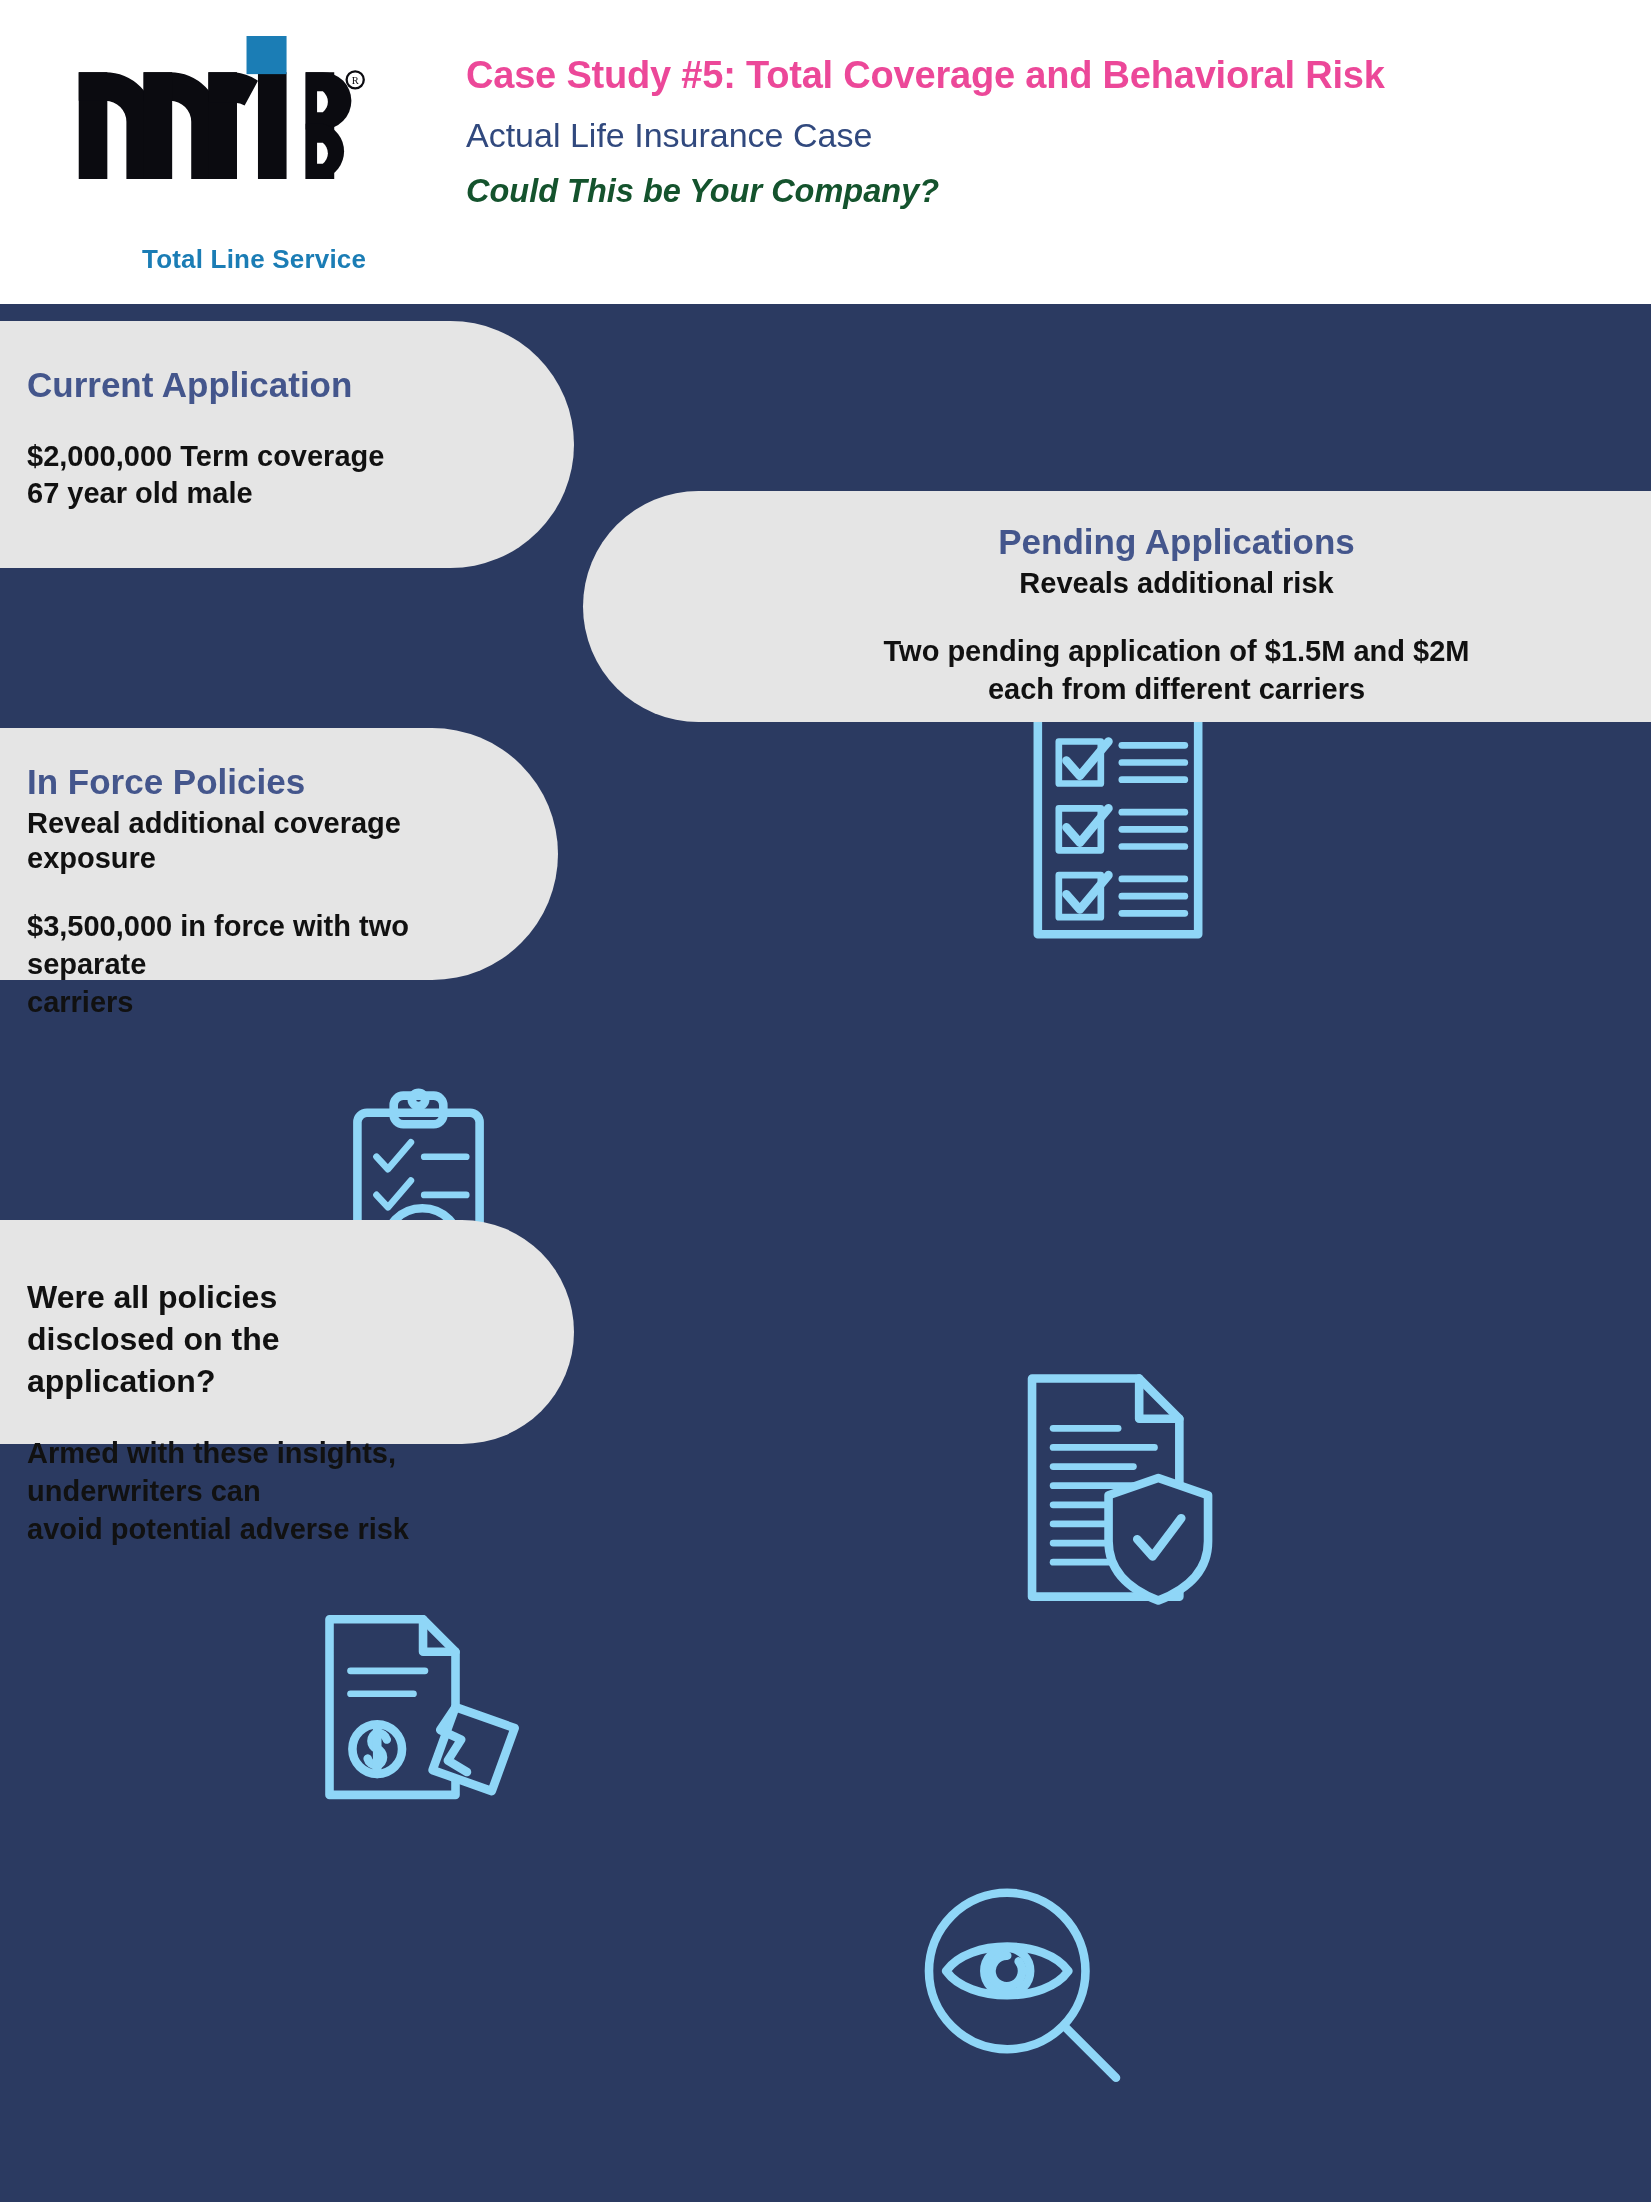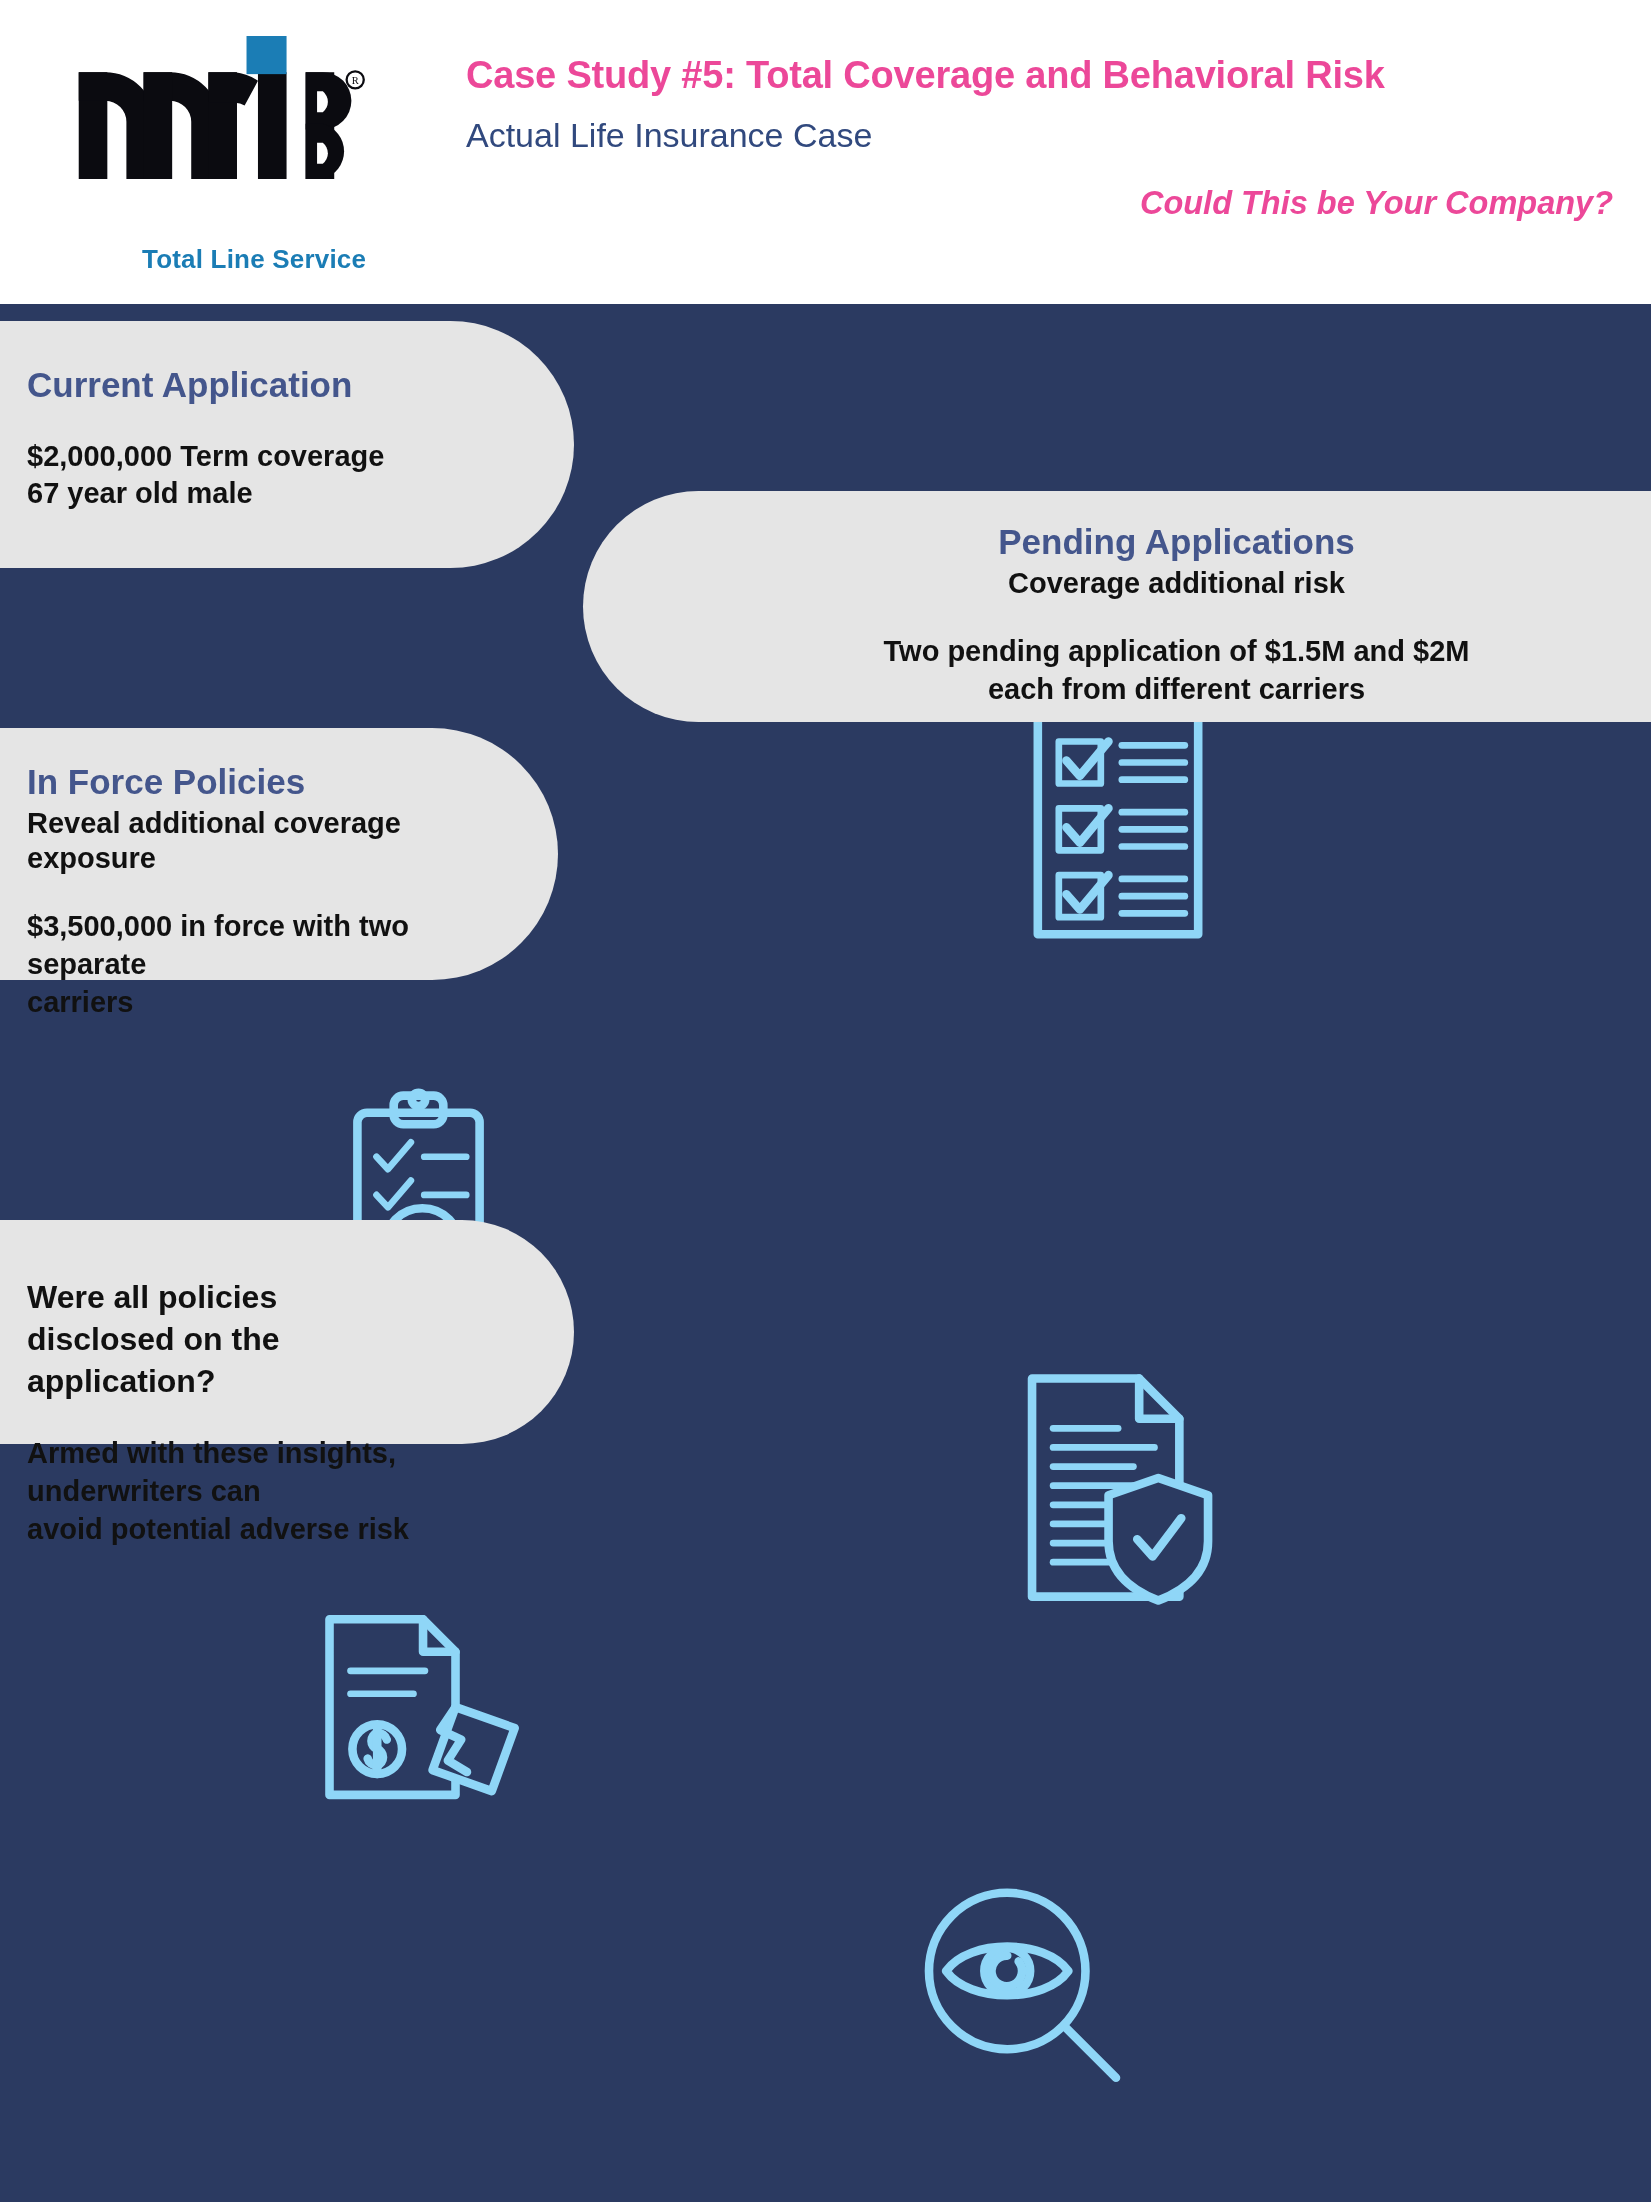--- a/index.html
+++ b/index.html
@@ -30,23 +30,23 @@
   .title-main{
     font-size:38px;font-weight:bold;color:#ec4899;
     letter-spacing:-0.2px;line-height:1.1;white-space:nowrap;
   }
   .title-sub{
     margin-top:20px;
     font-size:34px;font-weight:400;color:#31497e;
     line-height:1.1;white-space:nowrap;
   }
   .title-q{
-    margin-top:32px;
-    font-size:32.5px;font-weight:bold;font-style:italic;color:#ec4899;
-    line-height:1.1;white-space:nowrap;text-align:right;
+    margin-top:20px;
+    font-size:32.5px;font-weight:bold;font-style:italic;color:#14532d;
+    line-height:1.1;white-space:nowrap;
   }
 
   
   .stage{
     position:absolute;left:0;top:304px;width:1652px;height:1898px;
     background:#2b3a61;
   }
   .card{
     position:absolute;
     background:#e5e5e5;
@@ -245,21 +245,21 @@
   <div class="card left" id="card-current">
     <div class="card-title">Current Application</div>
     <div class="card-body">
       <div>$2,000,000 Term coverage</div>
       <div>67 year old male</div>
     </div>
   </div>
 
   <div class="card right" id="card-pending">
     <div class="card-title">Pending Applications</div>
-    <div class="card-sub">Coverage additional risk</div>
+    <div class="card-sub">Reveals additional risk</div>
     <div class="card-body">
       <div>Two pending application of $1.5M and $2M</div>
       <div>each from different carriers</div>
     </div>
   </div>
 
   <div class="card left" id="card-inforce">
     <div class="card-title">In Force Policies</div>
     <div class="card-sub">Reveal additional coverage exposure</div>
     <div class="card-body">

